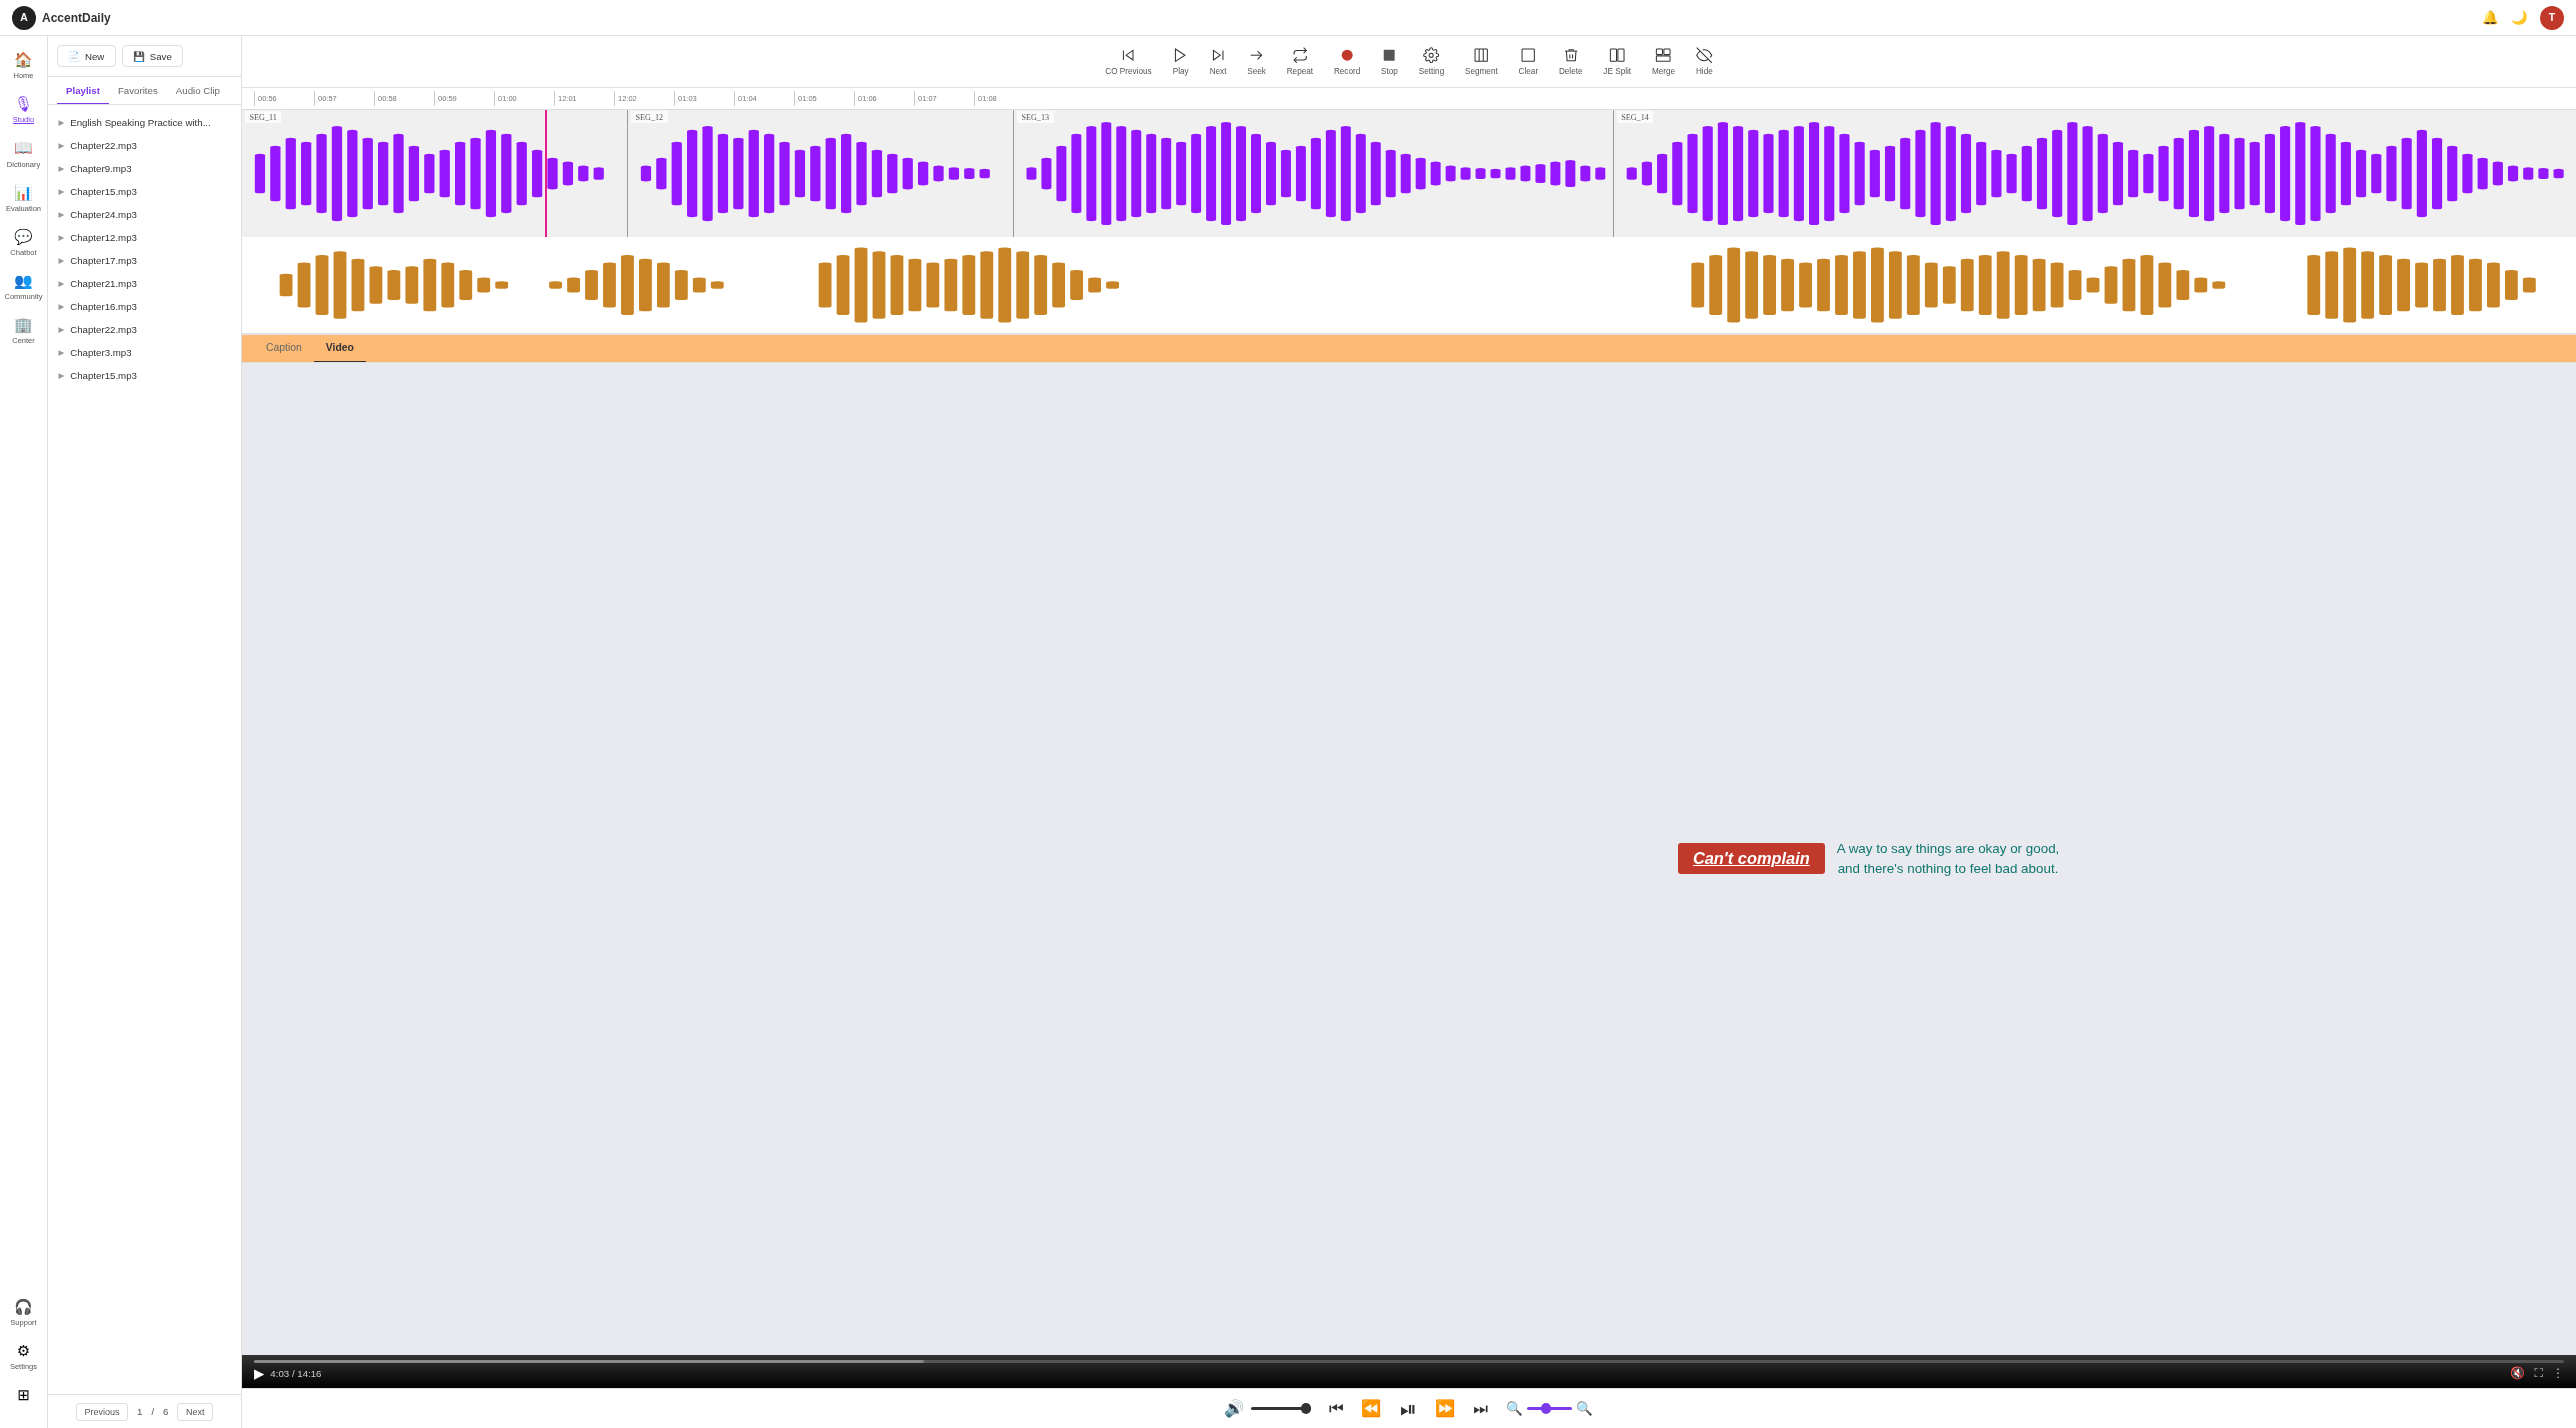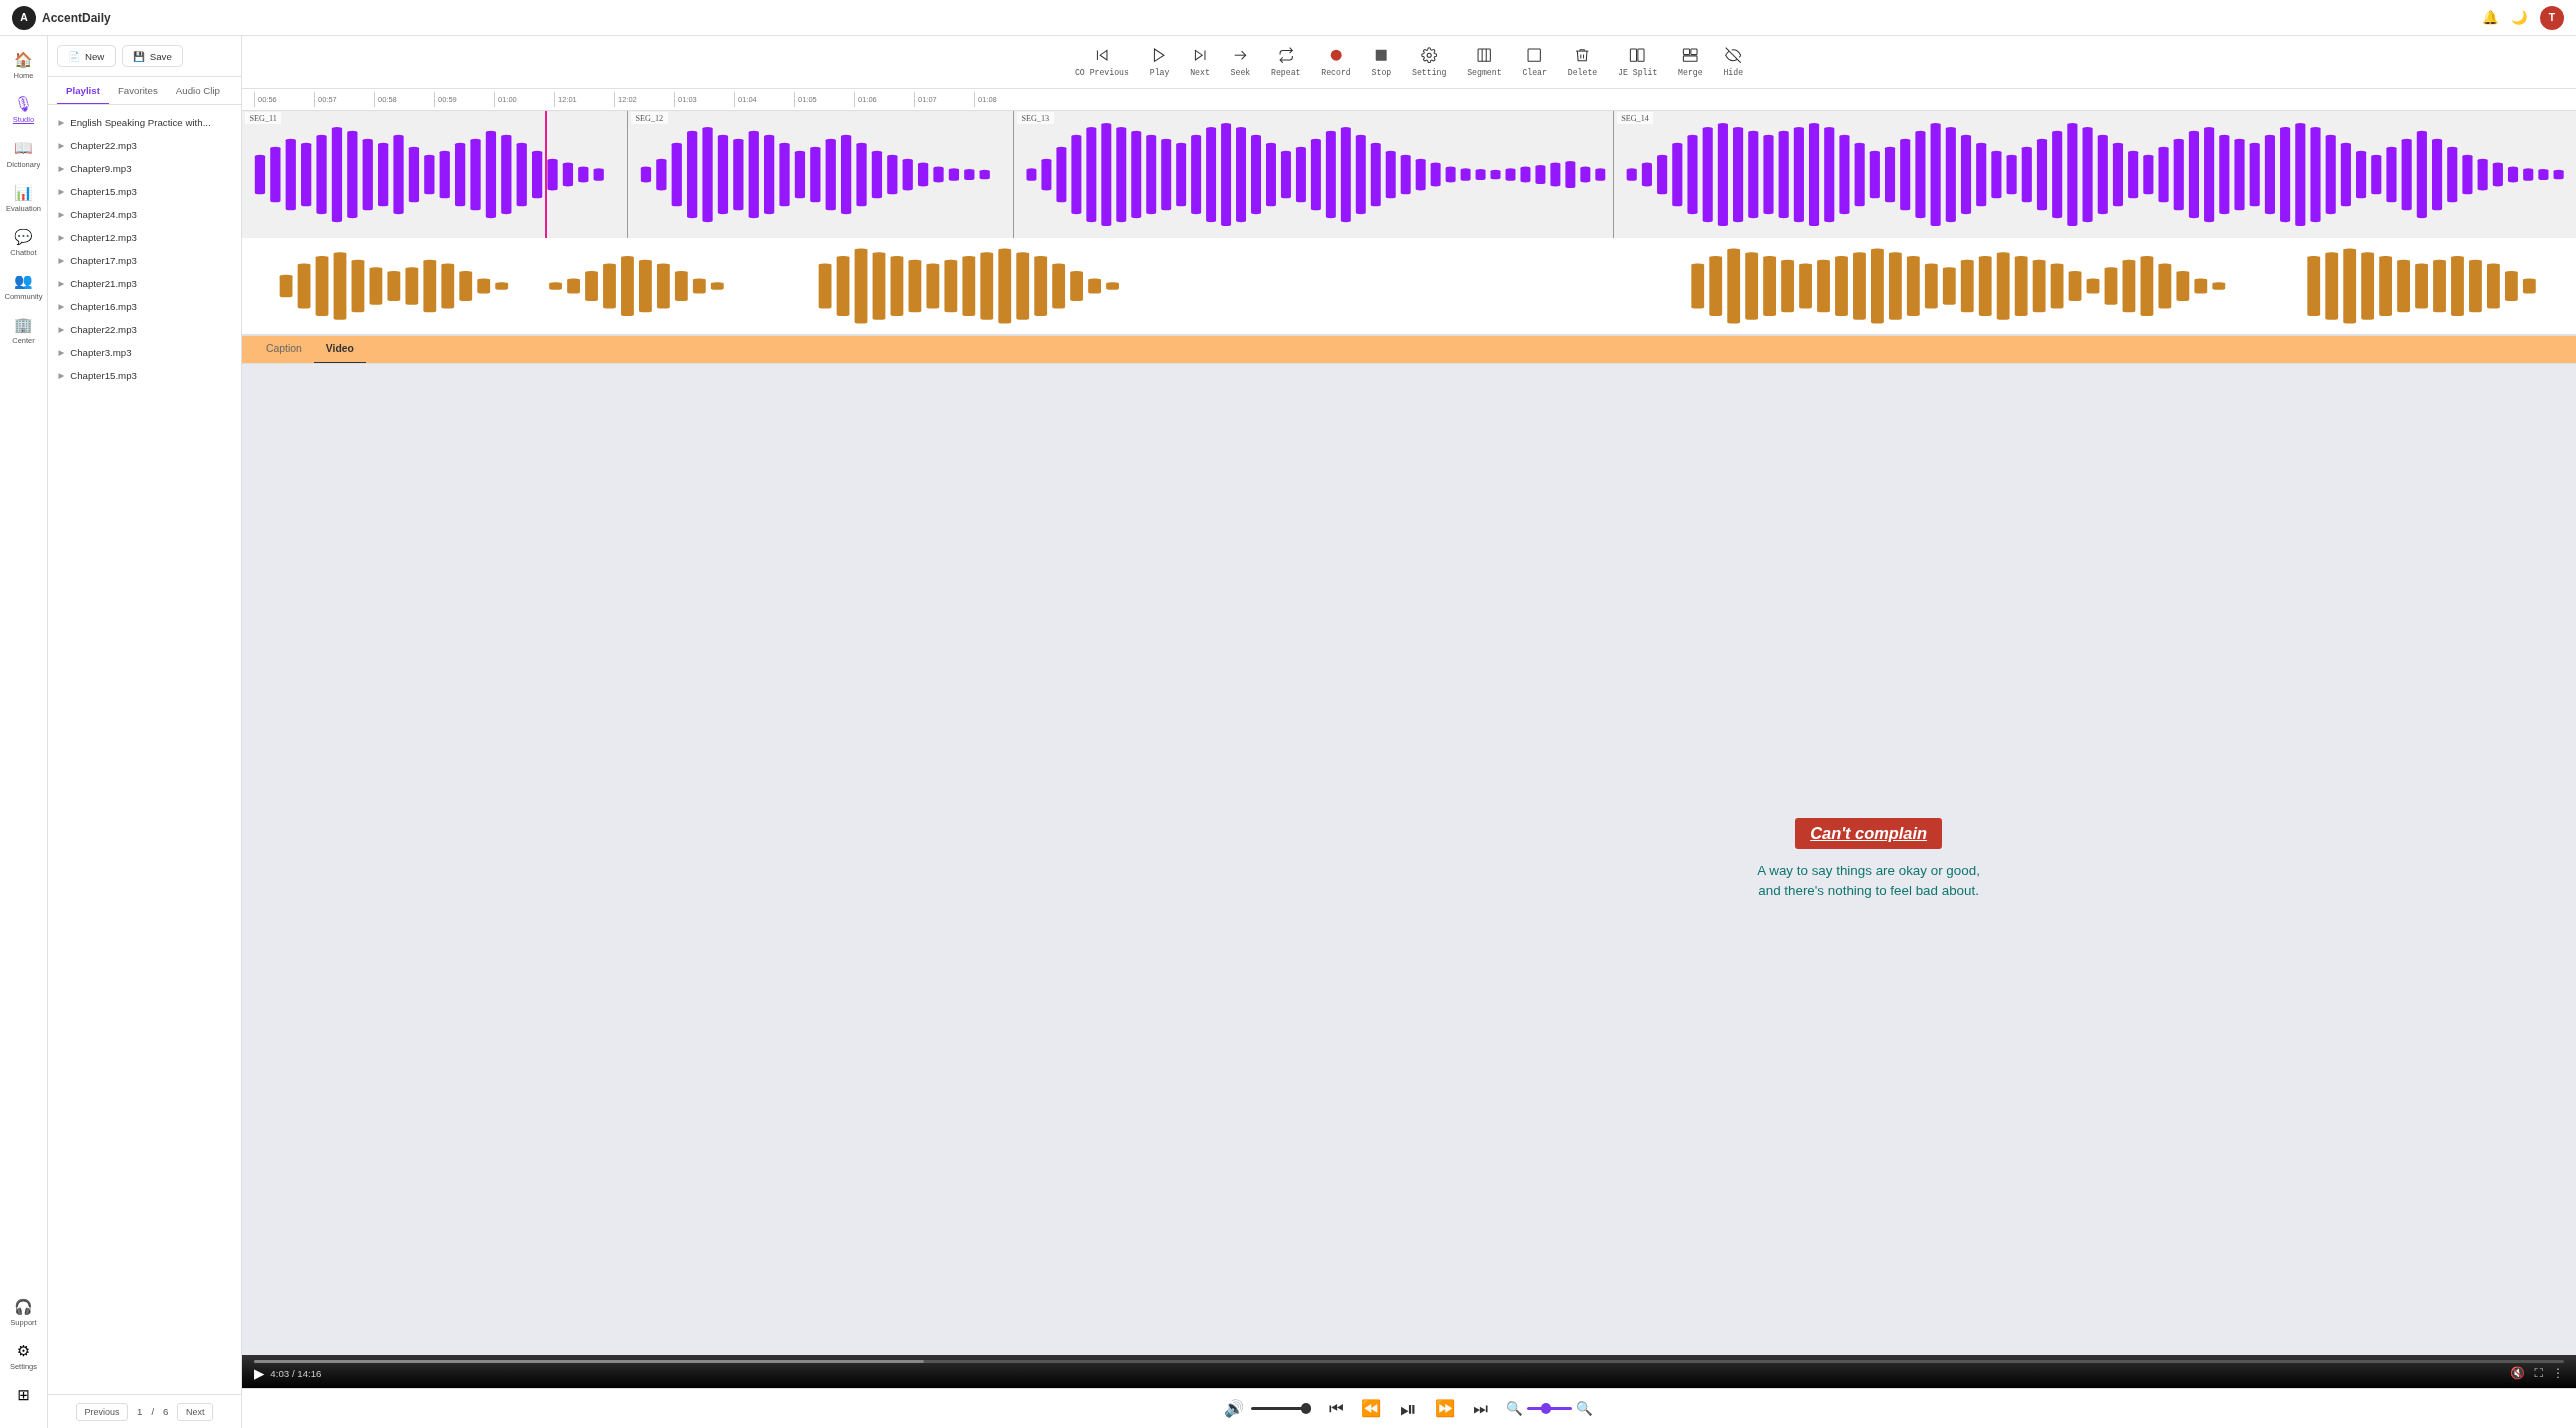--- a/index.html
+++ b/index.html
@@ -75,21 +75,20 @@
     }
 
     
     .main-content { flex: 1; display: flex; flex-direction: column; overflow: hidden; background: #fff; }
 
     
     .toolbar {
       display: flex; align-items: center; justify-content: center; gap: 0;
       padding: 6px 12px; border-bottom: 0.7px solid #e0e0e0; background: #fff;
       flex-shrink: 0;
-      font-family: Liberation Mono, monospace;
     }
     .toolbar-item {
       display: flex; flex-direction: column; align-items: center; gap: 1.5px;
       padding: 4.5px 10.4px; cursor: pointer; color: #333; font-size: 8.2px;
       border-radius: 4.5px;
     }
     .toolbar-item-icon { font-size: 13.4px; color: #333; }
     .toolbar-item-label { font-size: 8.2px; color: #555; }
 
     
@@ -148,21 +147,21 @@
       padding: 7.5px 12px; font-size: 10.4px; cursor: pointer; color: #666;
       border-bottom: 1.5px solid transparent;
     }
     .cv-tab.active { color: #333; border-bottom-color: #333; font-weight: 600; }
 
     .video-container {
       flex: 1; display: flex; background: #fff; overflow: hidden; position: relative;
     }
     .video-left { flex: 1; background: #e8eaf0; display: flex; align-items: center; justify-content: center; }
     .video-right {
-      flex: 1.5; background: #e8eaf0; display: flex; flex-direction: column;
+      flex: 1.5; background: #e8eaf0; display: flex; flex-direction: row;
       align-items: center; justify-content: center; gap: 12px; padding: 18px;
     }
     .video-phrase {
       background: #c0392b; color: white; padding: 6px 15px; border-radius: 3px;
       font-size: 16.4px; font-weight: bold; font-style: italic; text-decoration: underline;
     }
     .video-definition {
       font-size: 13.4px; color: #0f766e; text-align: center; line-height: 1.5;
     }
 

